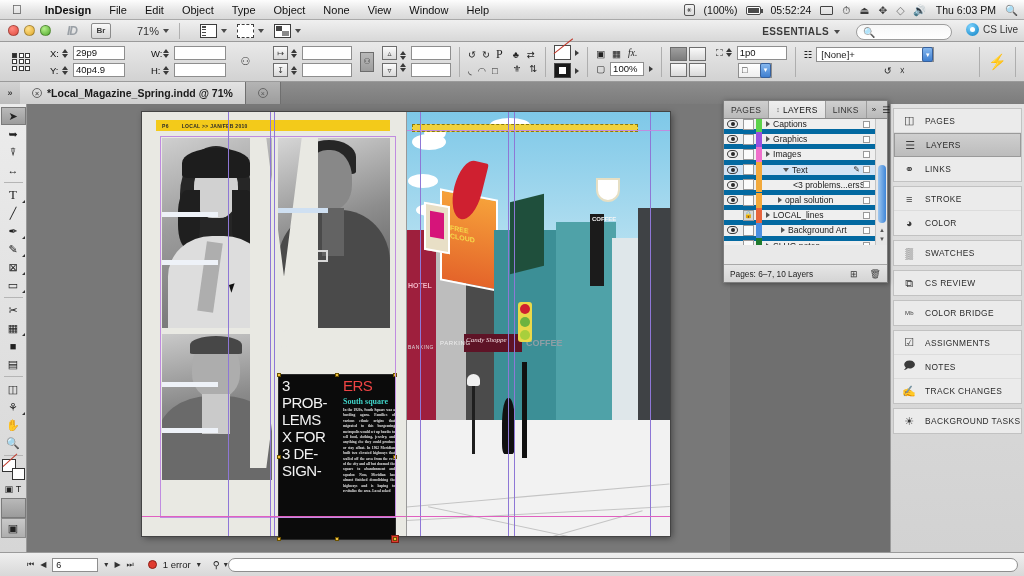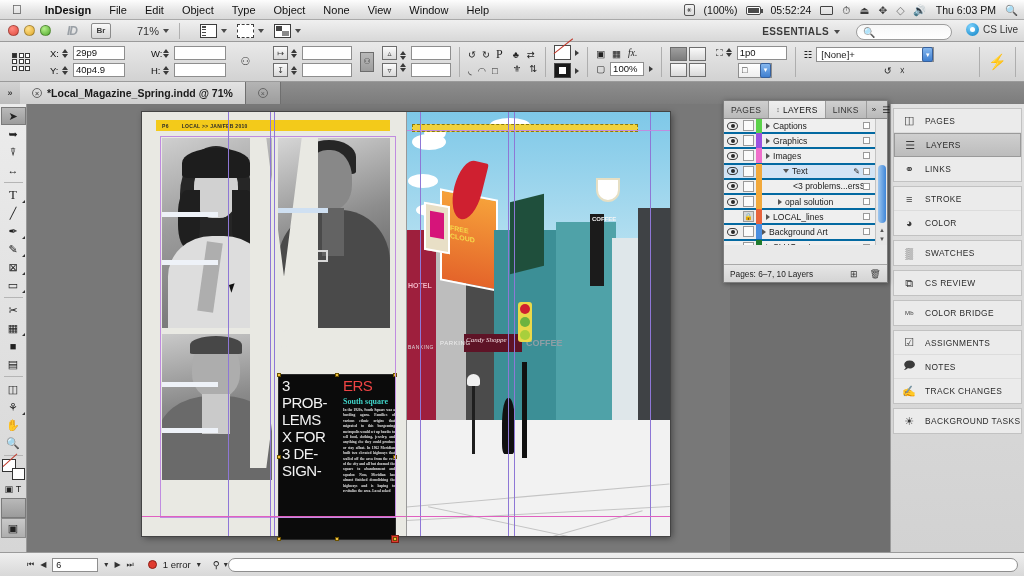--- a/index.html
+++ b/index.html
@@ -238,21 +238,21 @@
     z-index:40; font-size:9px; color:#1a1a1a;}
   .lpTabs{ height:18px; background:linear-gradient(#cfcfcf,#b9b9b9); display:flex;
     align-items:stretch; border-bottom:1px solid #8b8b8b;}
   .lpTab{ padding:0 7px; display:flex; align-items:center; font-size:8.5px;
     letter-spacing:.3px; color:#333; border-right:1px solid #9c9c9c;}
   .lpTab.act{ background:linear-gradient(#eeeeee,#e0e0e0); color:#111; font-weight:normal;}
   .lpTab .grip{ margin-right:3px; font-size:7px; color:#555;}
   .lpTabRight{ margin-left:auto; display:flex; align-items:center; gap:6px; padding:0 5px;}
   .lpRows{ position:absolute; left:0; top:18px; right:12px; height:126px; background:#efefef;
     overflow:hidden;}
-  .lrow{ height:15.2px; display:flex; align-items:center; border-bottom:2px solid #0369a1;
+  .lrow{ height:15.2px; display:flex; align-items:center; border-bottom:5px solid #0369a1;
     font-size:9px; }
   .lrow.sel{ background:#d3e4f5;}
   .eyecol{ width:17px; display:flex; align-items:center; justify-content:center;}
   .eye{ width:11px;height:8px;border:1px solid #3a3a3a;border-radius:50%/60%;
     display:flex;align-items:center;justify-content:center;}
   .eye b{ width:4px;height:4px;border-radius:50%;background:#2b2b2b; display:block;}
   .lockcol{ width:15px; display:flex; align-items:center; justify-content:center;}
   .lockbox{ width:11px;height:11px; border:1px solid #9a9a9a; background:#fbfbfb;}
   .lockbox.locked{ background:#d8d8d8; }
   .swcol{ width:6px; height:15px; }
@@ -908,21 +908,21 @@
         <div class="lrow">
           <span class="eyecol">
             <span class="eye">
               <b></b>
             </span>
           </span>
           <span class="lockcol">
             <span class="lockbox"></span>
           </span>
           <span class="swcol" style="background: rgb(74, 142, 224);"></span>
-          <span class="lname" style="padding-left: 0;">
+          <span class="lname" style="padding-left: 19px;">
             <span class="ltri"></span>
             <span>Background Art</span>
           </span>
           <span class="lsq"></span>
         </div>
         <div class="lrow">
           <span class="eyecol"></span>
           <span class="lockcol">
             <span class="lockbox"></span>
           </span>

